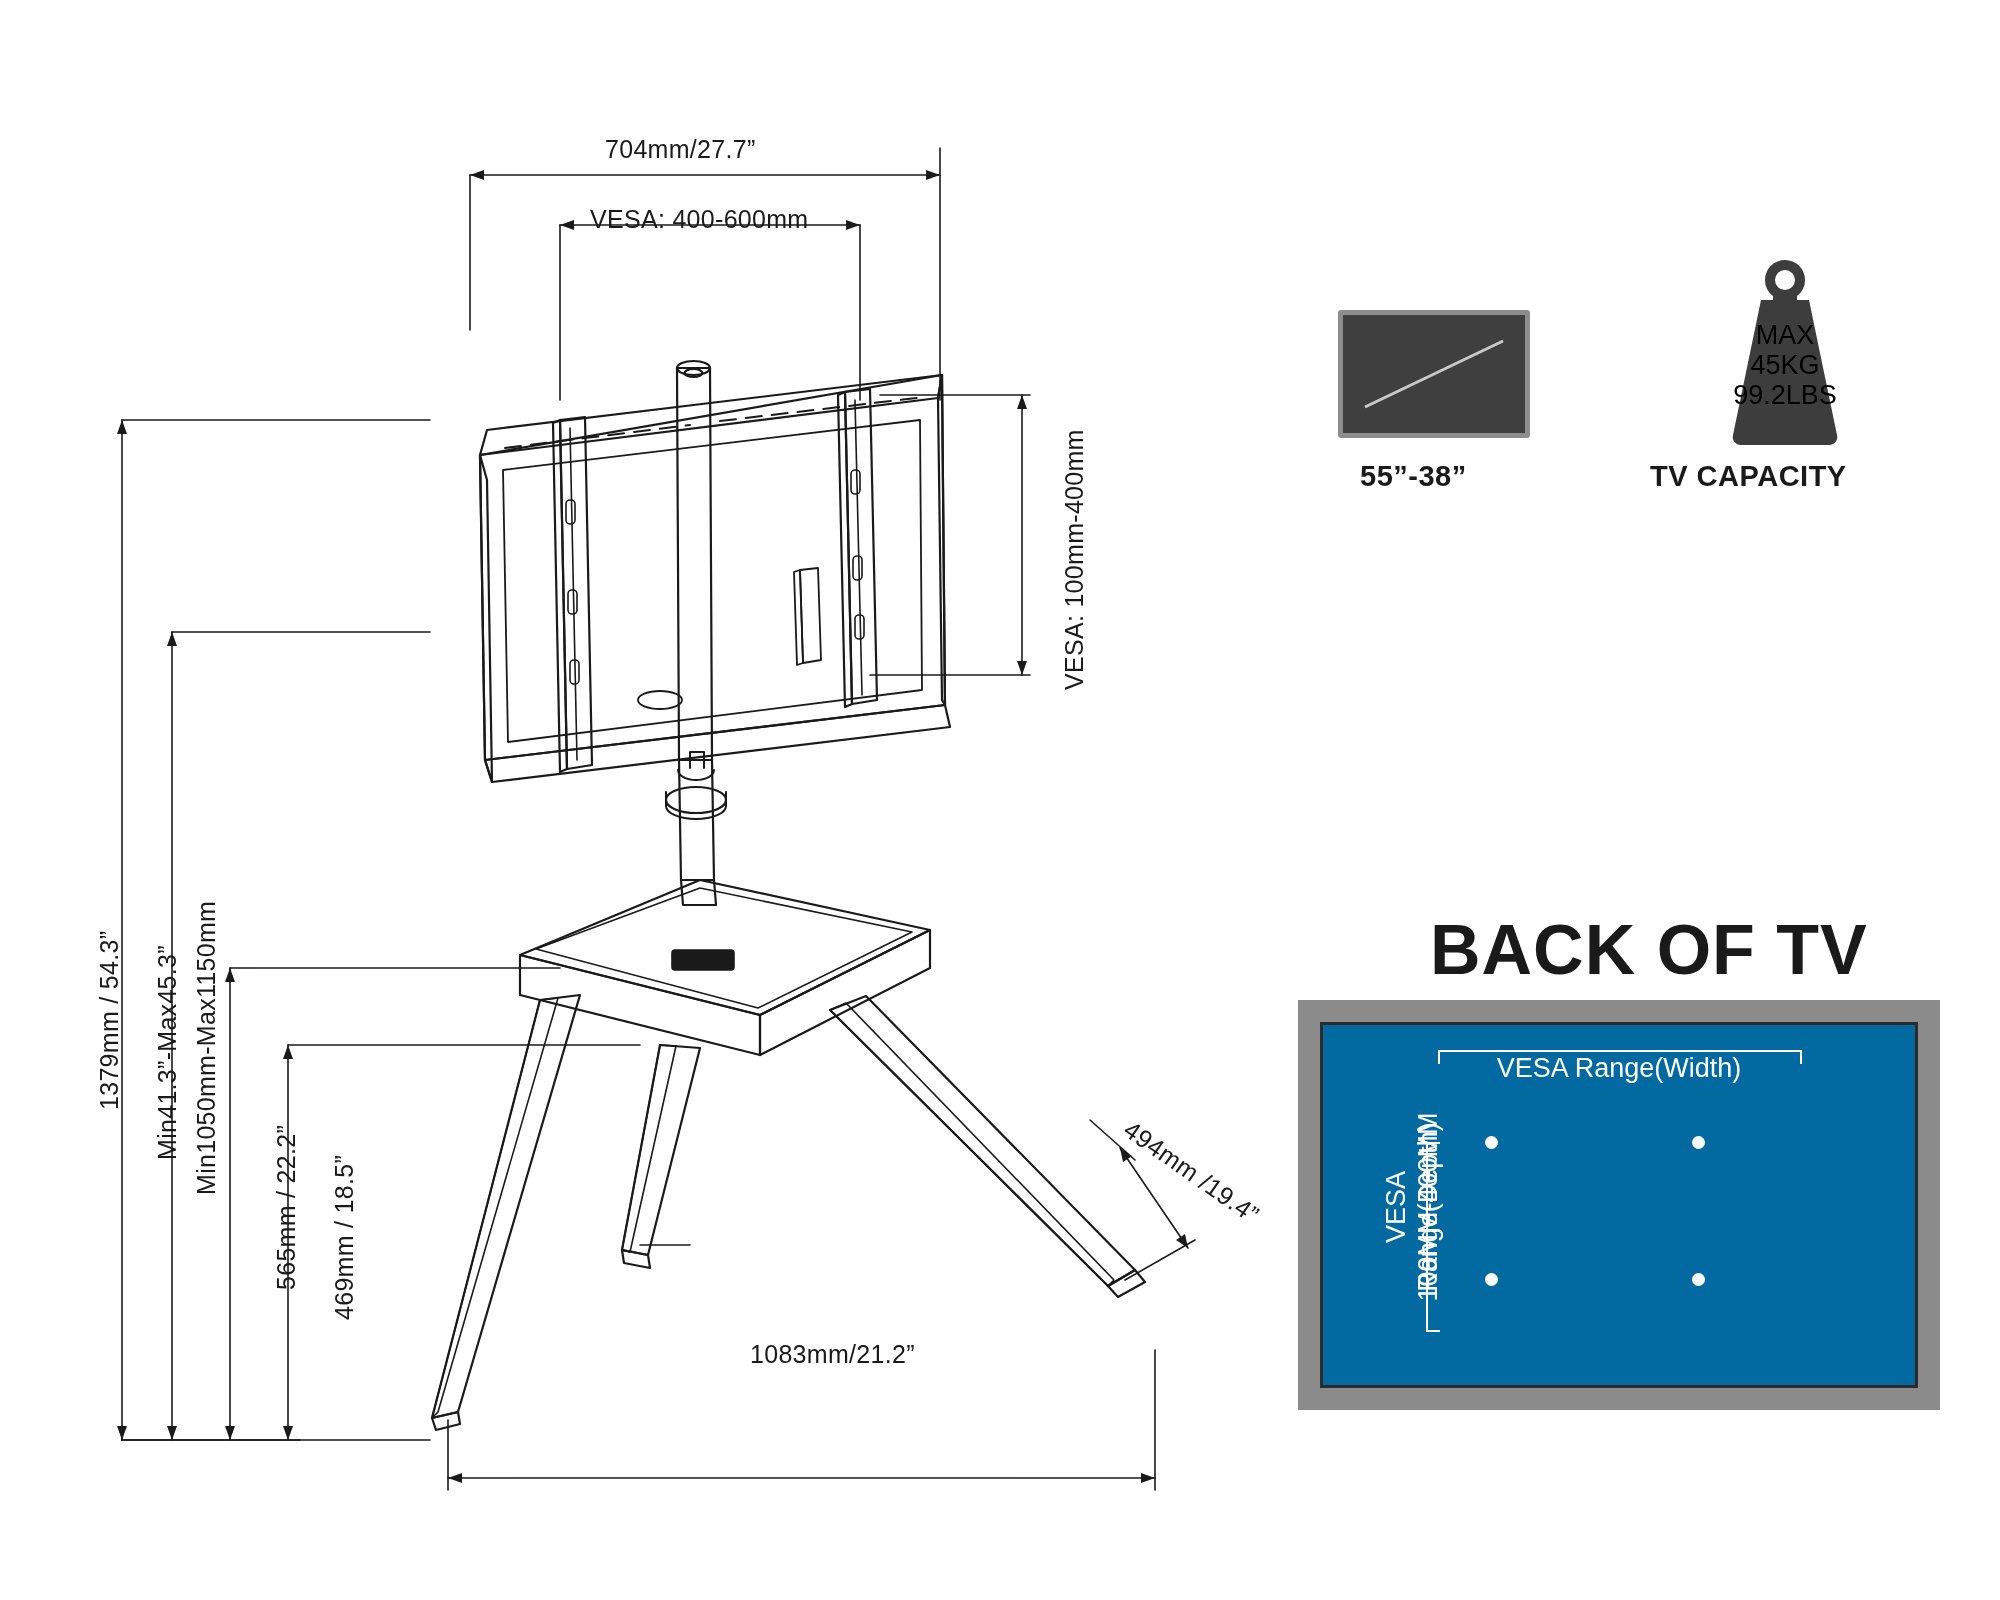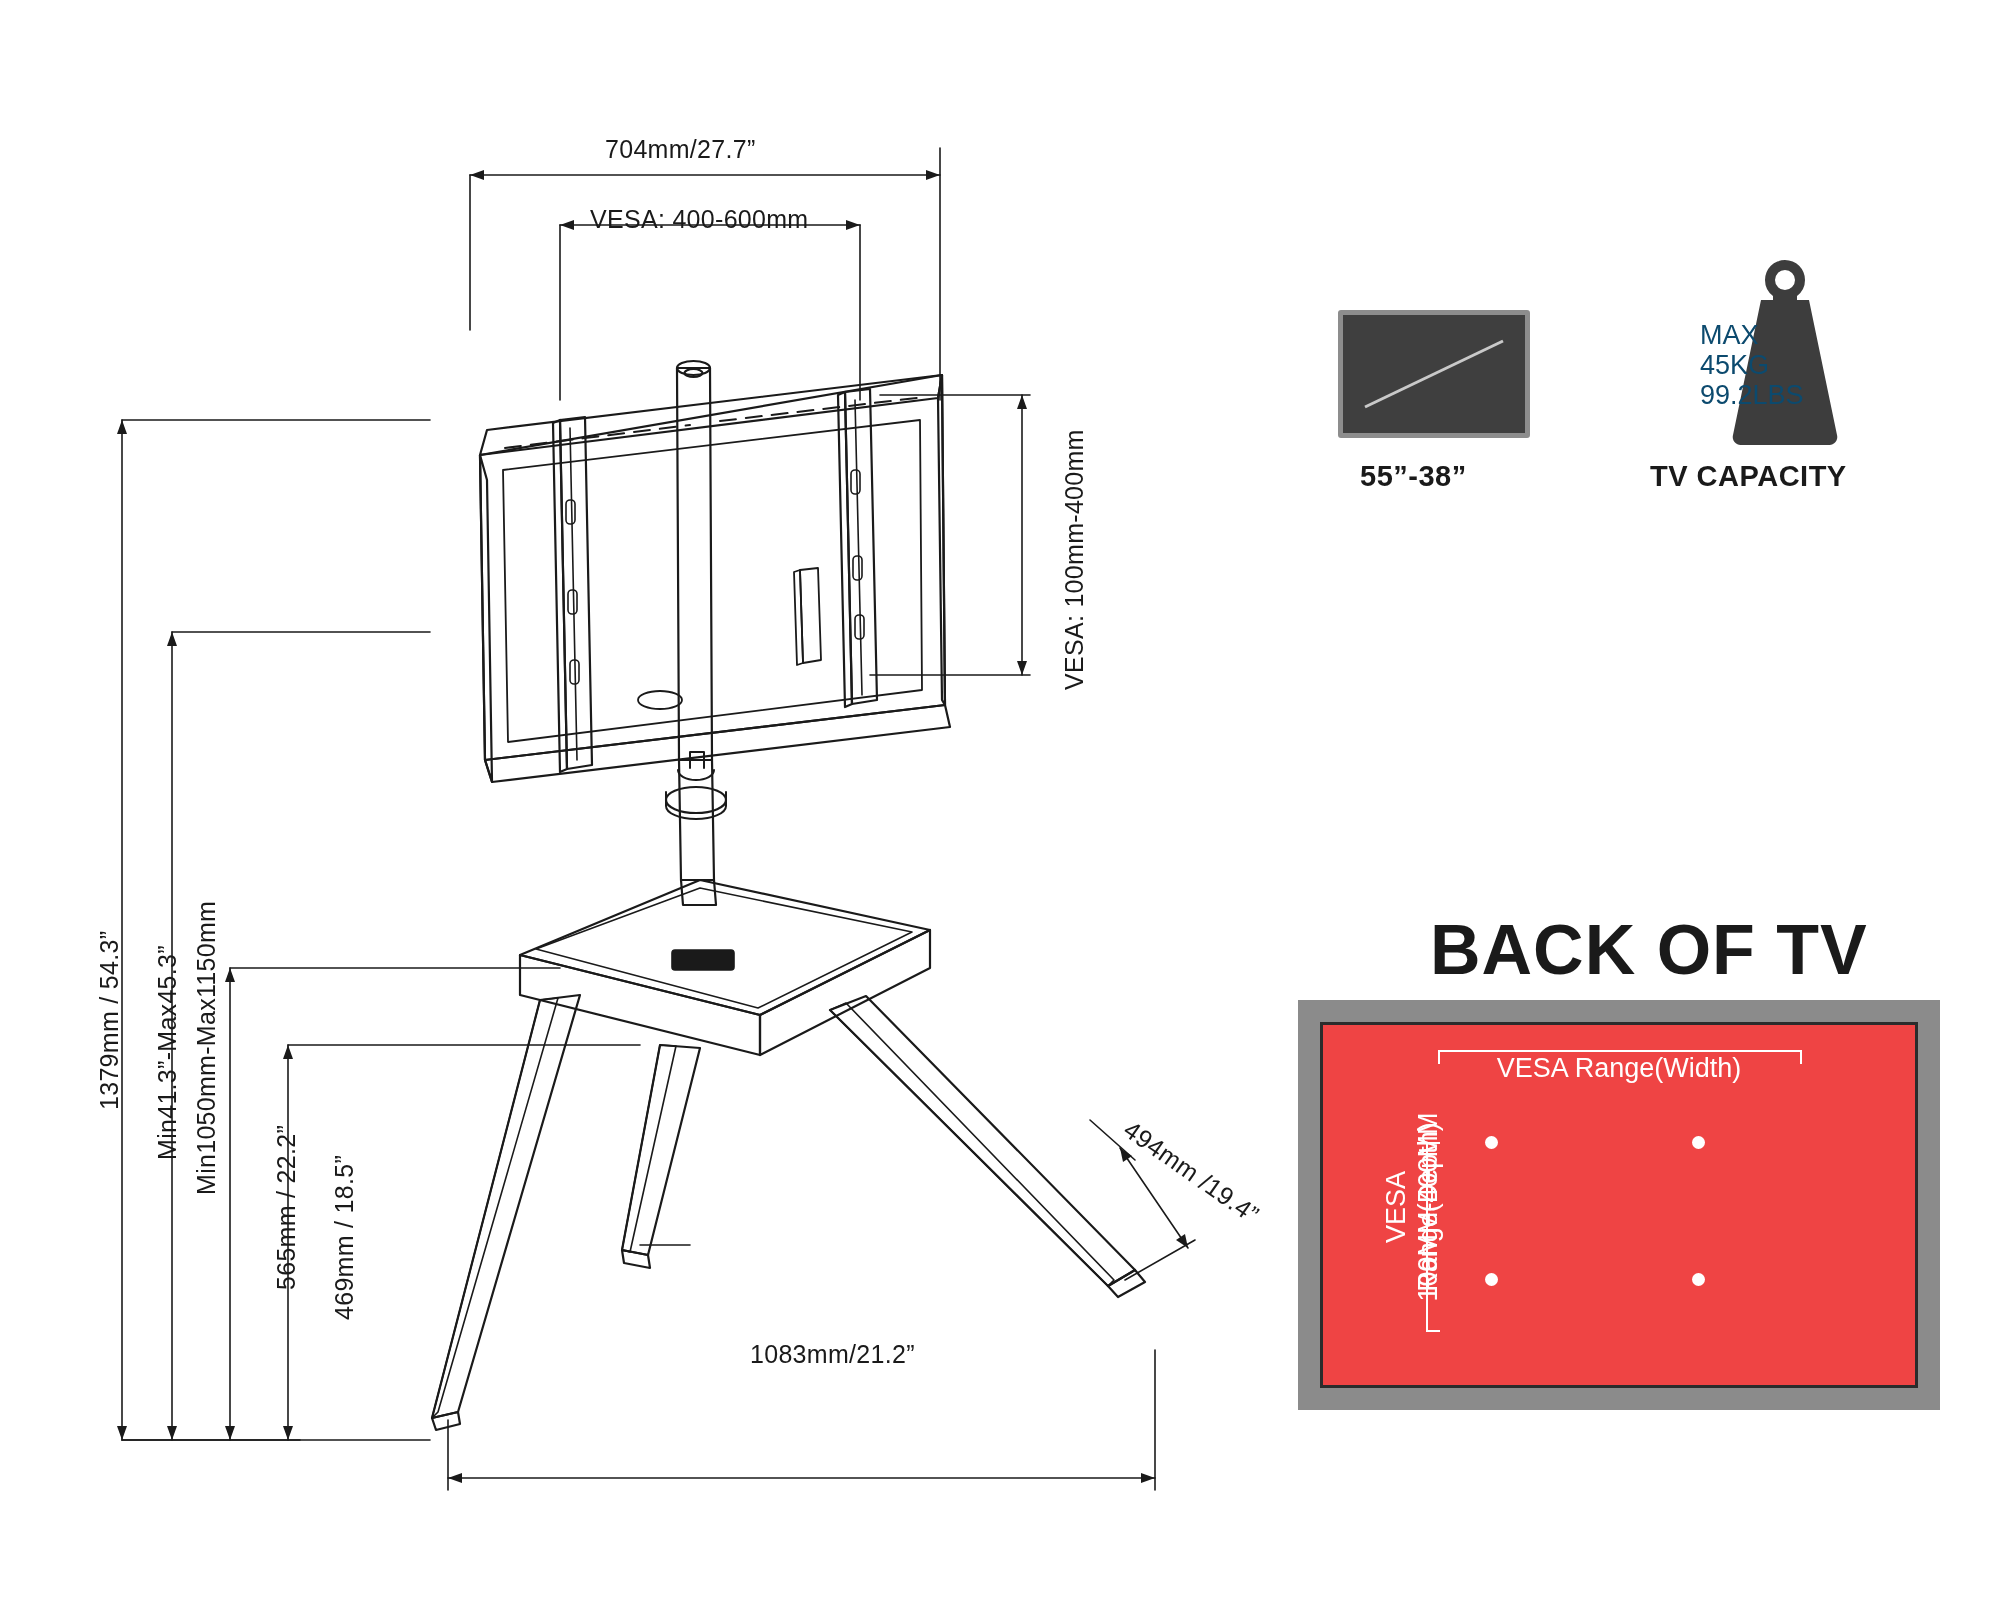--- a/index.html
+++ b/index.html
@@ -51,34 +51,35 @@
     font-weight: bold;
     letter-spacing: 0.5px;
   }
   .weight-caption {
     font-size: 29px;
     font-weight: bold;
     letter-spacing: 0.5px;
   }
   .weight-text {
     position: absolute;
-    color: #0c4a6e;
+    text-align: center;
+    color: #000000;
     font-size: 27px;
     line-height: 1.12;
     font-family: "Liberation Sans", sans-serif;
   }
   .back-of-tv-title {
     font-size: 70px;
     font-weight: bold;
     letter-spacing: 1px;
   }
   .tv-back-frame {
     position: absolute;
     border: 22px solid #8b8b8b;
-    background: #ef4444;
+    background: #0369a1;
     box-sizing: border-box;
   }
   .tv-back-inner {
     position: absolute;
     inset: 0;
     border: 3px solid #2b2b2b;
     box-sizing: border-box;
   }
   .vesa-hole {
     position: absolute;

